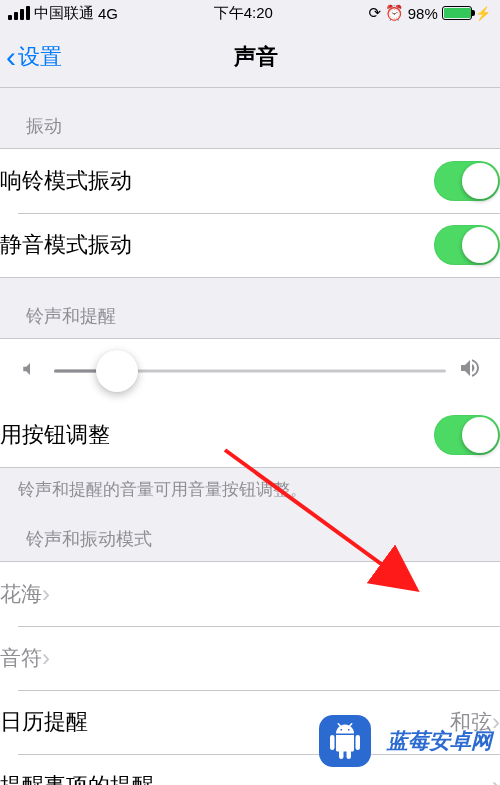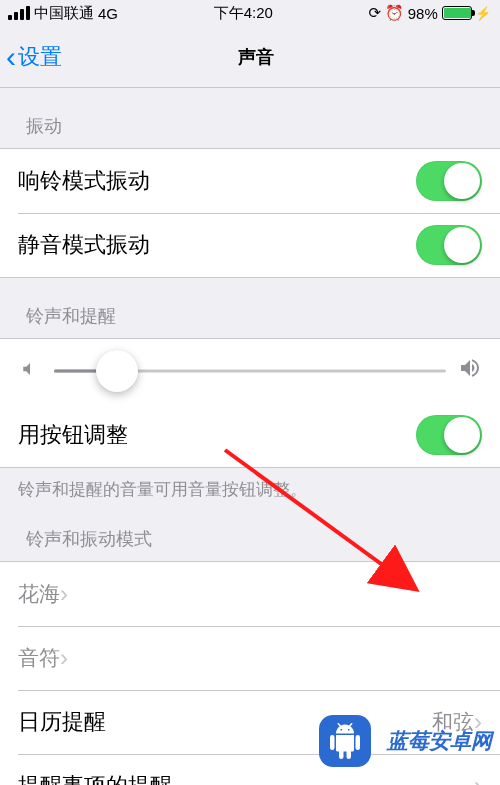--- a/index.html
+++ b/index.html
@@ -50,40 +50,40 @@
     background:#efeff4;
   }
   .back {
     display:flex; align-items:center;
     color:#007aff; font-size:22px;
     padding-left:6px;
   }
   .back .chev { font-size:30px; line-height:1; margin-right:2px; font-weight:300; }
   .nav-title {
     position:absolute; left:12px; right:0;
-    text-align:center; font-size:18px; font-weight:600;
+    text-align:center; font-size:22px; font-weight:600;
     pointer-events:none;
   }
 
   
   .section-label {
     font-size:18px; color:#8e8e93;
     padding: 26px 26px 10px;
   }
   .footer-label {
     font-size:17px; color:#8e8e93;
     padding: 10px 18px 0;
   }
   .group { background:#fff; }
   .group-top { border-top:1px solid #c8c7cc; }
   .group-bottom { border-bottom:1px solid #c8c7cc; }
   .row {
     display:flex; align-items:center;
     min-height:64px;
-    padding: 0 18px;
+    padding: 0 0;
     font-size:22px;
     position:relative;
   }
   .row + .row::before {
     content:"";
     position:absolute; left:18px; right:0; top:0;
     height:1px; background:#c8c7cc;
   }
   .row .label { flex:1; }
   .row .value { color:#8e8e93; font-size:21px; }

